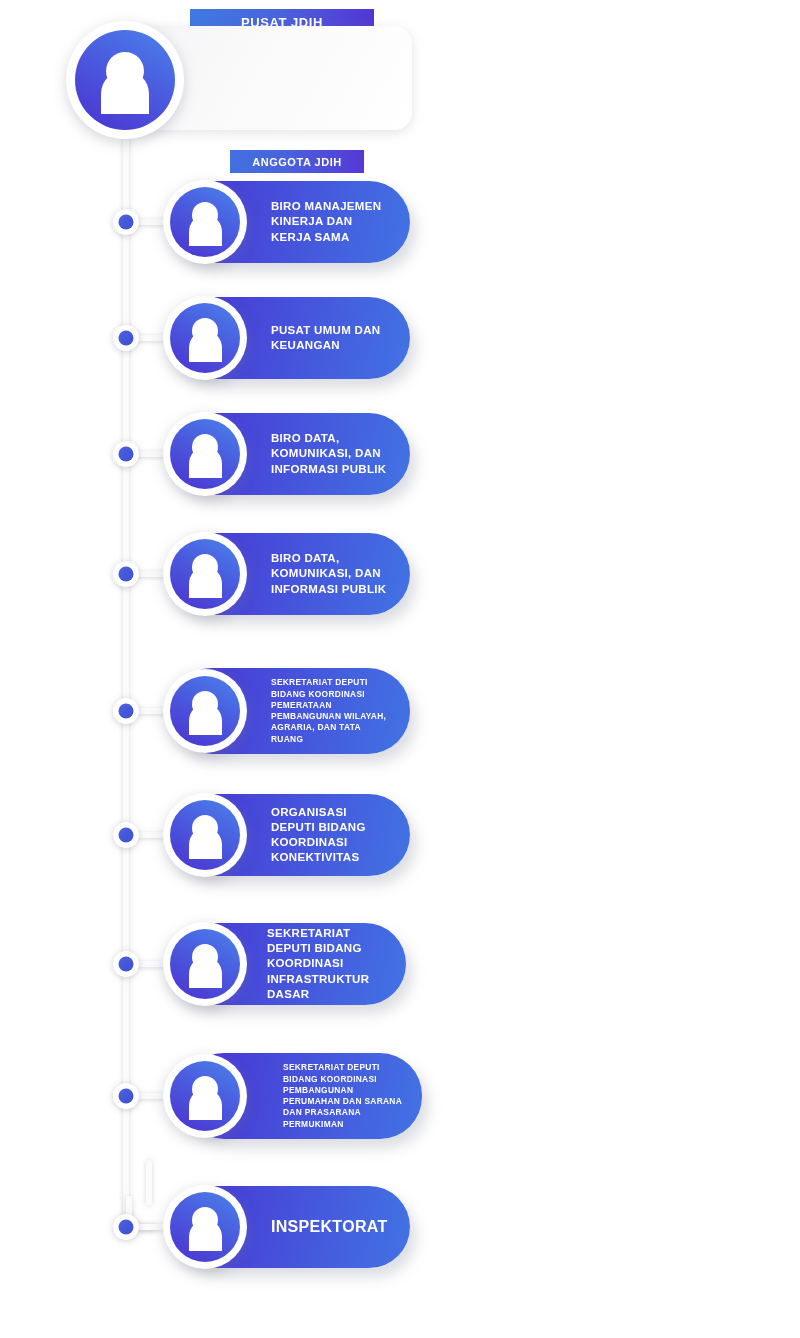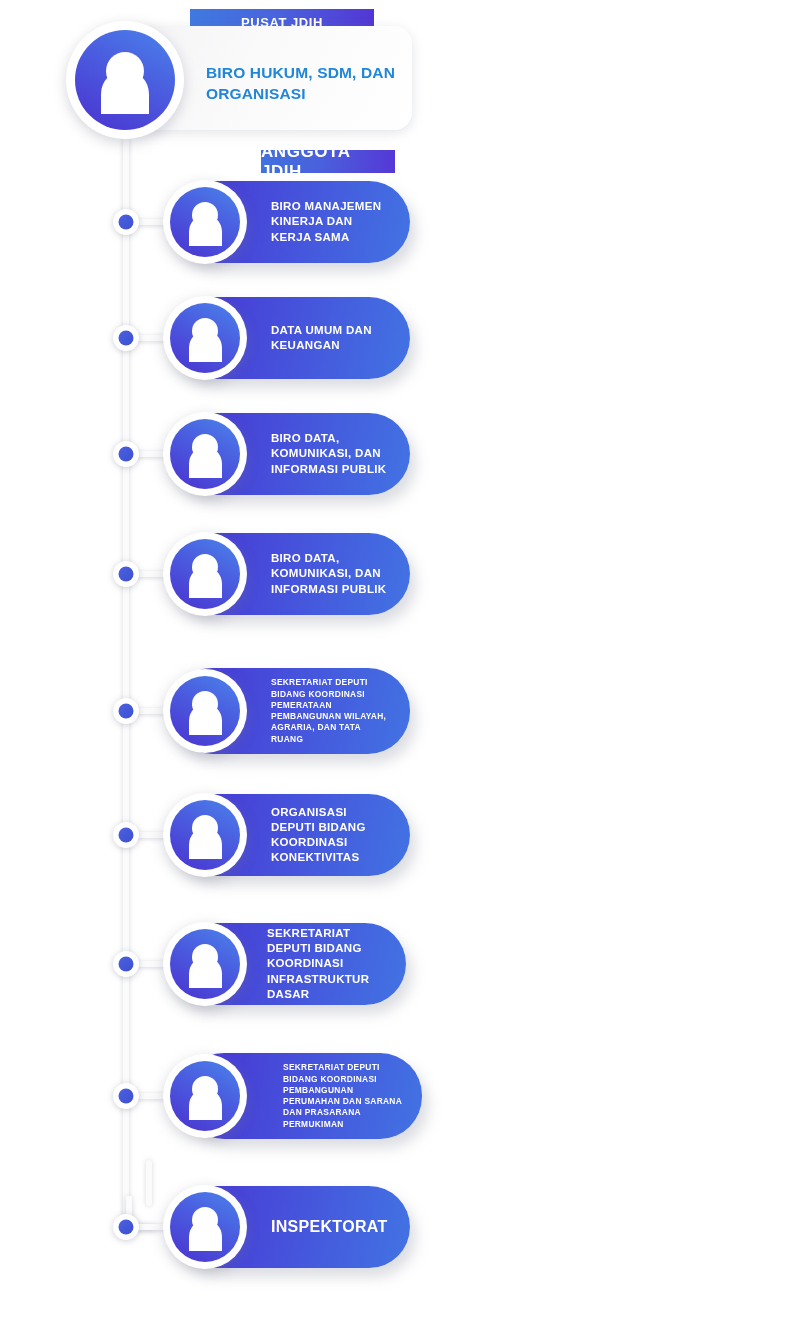--- a/index.html
+++ b/index.html
@@ -92,23 +92,23 @@
     font-weight:bold;
     letter-spacing:.55px;
   }
   .badge-pusat {
     left:190px; top:9px;
     width:184px; height:27px;
     font-size:13px;
     background:linear-gradient(90deg,#3f7ae0 0%,#4a63dd 48%,#5336d4 100%);
   }
   .badge-anggota {
-    left:261px; top:150px;
+    left:230px; top:150px;
     width:134px; height:23px;
-    font-size:17px;
+    font-size:11px;
     background:linear-gradient(90deg,#4171e0 0%,#4a60dc 45%,#5538d6 100%);
   }
 
   
   .header-card {
     position:absolute;
     left:124px; top:26px;
     width:288px; height:104px;
     border-radius:18px;
     background:linear-gradient(120deg,#f4f4f6 0%,#fafafb 45%,#ffffff 100%);
@@ -194,21 +194,20 @@
 
   <div class="spine spine-main"></div>
   <div class="spine-tail"></div>
   <div class="tail-curve"></div>
 
   <div class="badge badge-pusat">
     <span>PUSAT JDIH</span>
   </div>
 
   <div class="header-card"></div>
-  <div class="header-title">BIRO HUKUM, SDM, DAN ORGANISASI</div>
   <div class="avatar avatar-head">
     <div class="avatar-inner">
       <span class="person-head"></span>
       <span class="person-body"></span>
     </div>
   </div>
 
   <div class="badge badge-anggota">
     <span>ANGGOTA JDIH</span>
   </div>
@@ -220,21 +219,21 @@
       </div>
       <div class="avatar avatar-node" style="left: 163px; top: 180px;">
         <div class="avatar-inner">
           <span class="person-head"></span>
           <span class="person-body"></span>
         </div>
       </div>
       <div class="dot" style="top: 222px;"></div>
       <div class="stub" style="top: 335px;"></div>
       <div class="pill" style="left: 170px; top: 297px; width: 240px; height: 82px;">
-        <div class="pill-label lbl-md">DATA UMUM DAN KEUANGAN</div>
+        <div class="pill-label lbl-md">PUSAT UMUM DAN KEUANGAN</div>
       </div>
       <div class="avatar avatar-node" style="left: 163px; top: 296px;">
         <div class="avatar-inner">
           <span class="person-head"></span>
           <span class="person-body"></span>
         </div>
       </div>
       <div class="dot" style="top: 338px;"></div>
       <div class="stub" style="top: 451px;"></div>
       <div class="pill" style="left: 170px; top: 413px; width: 240px; height: 82px;">

